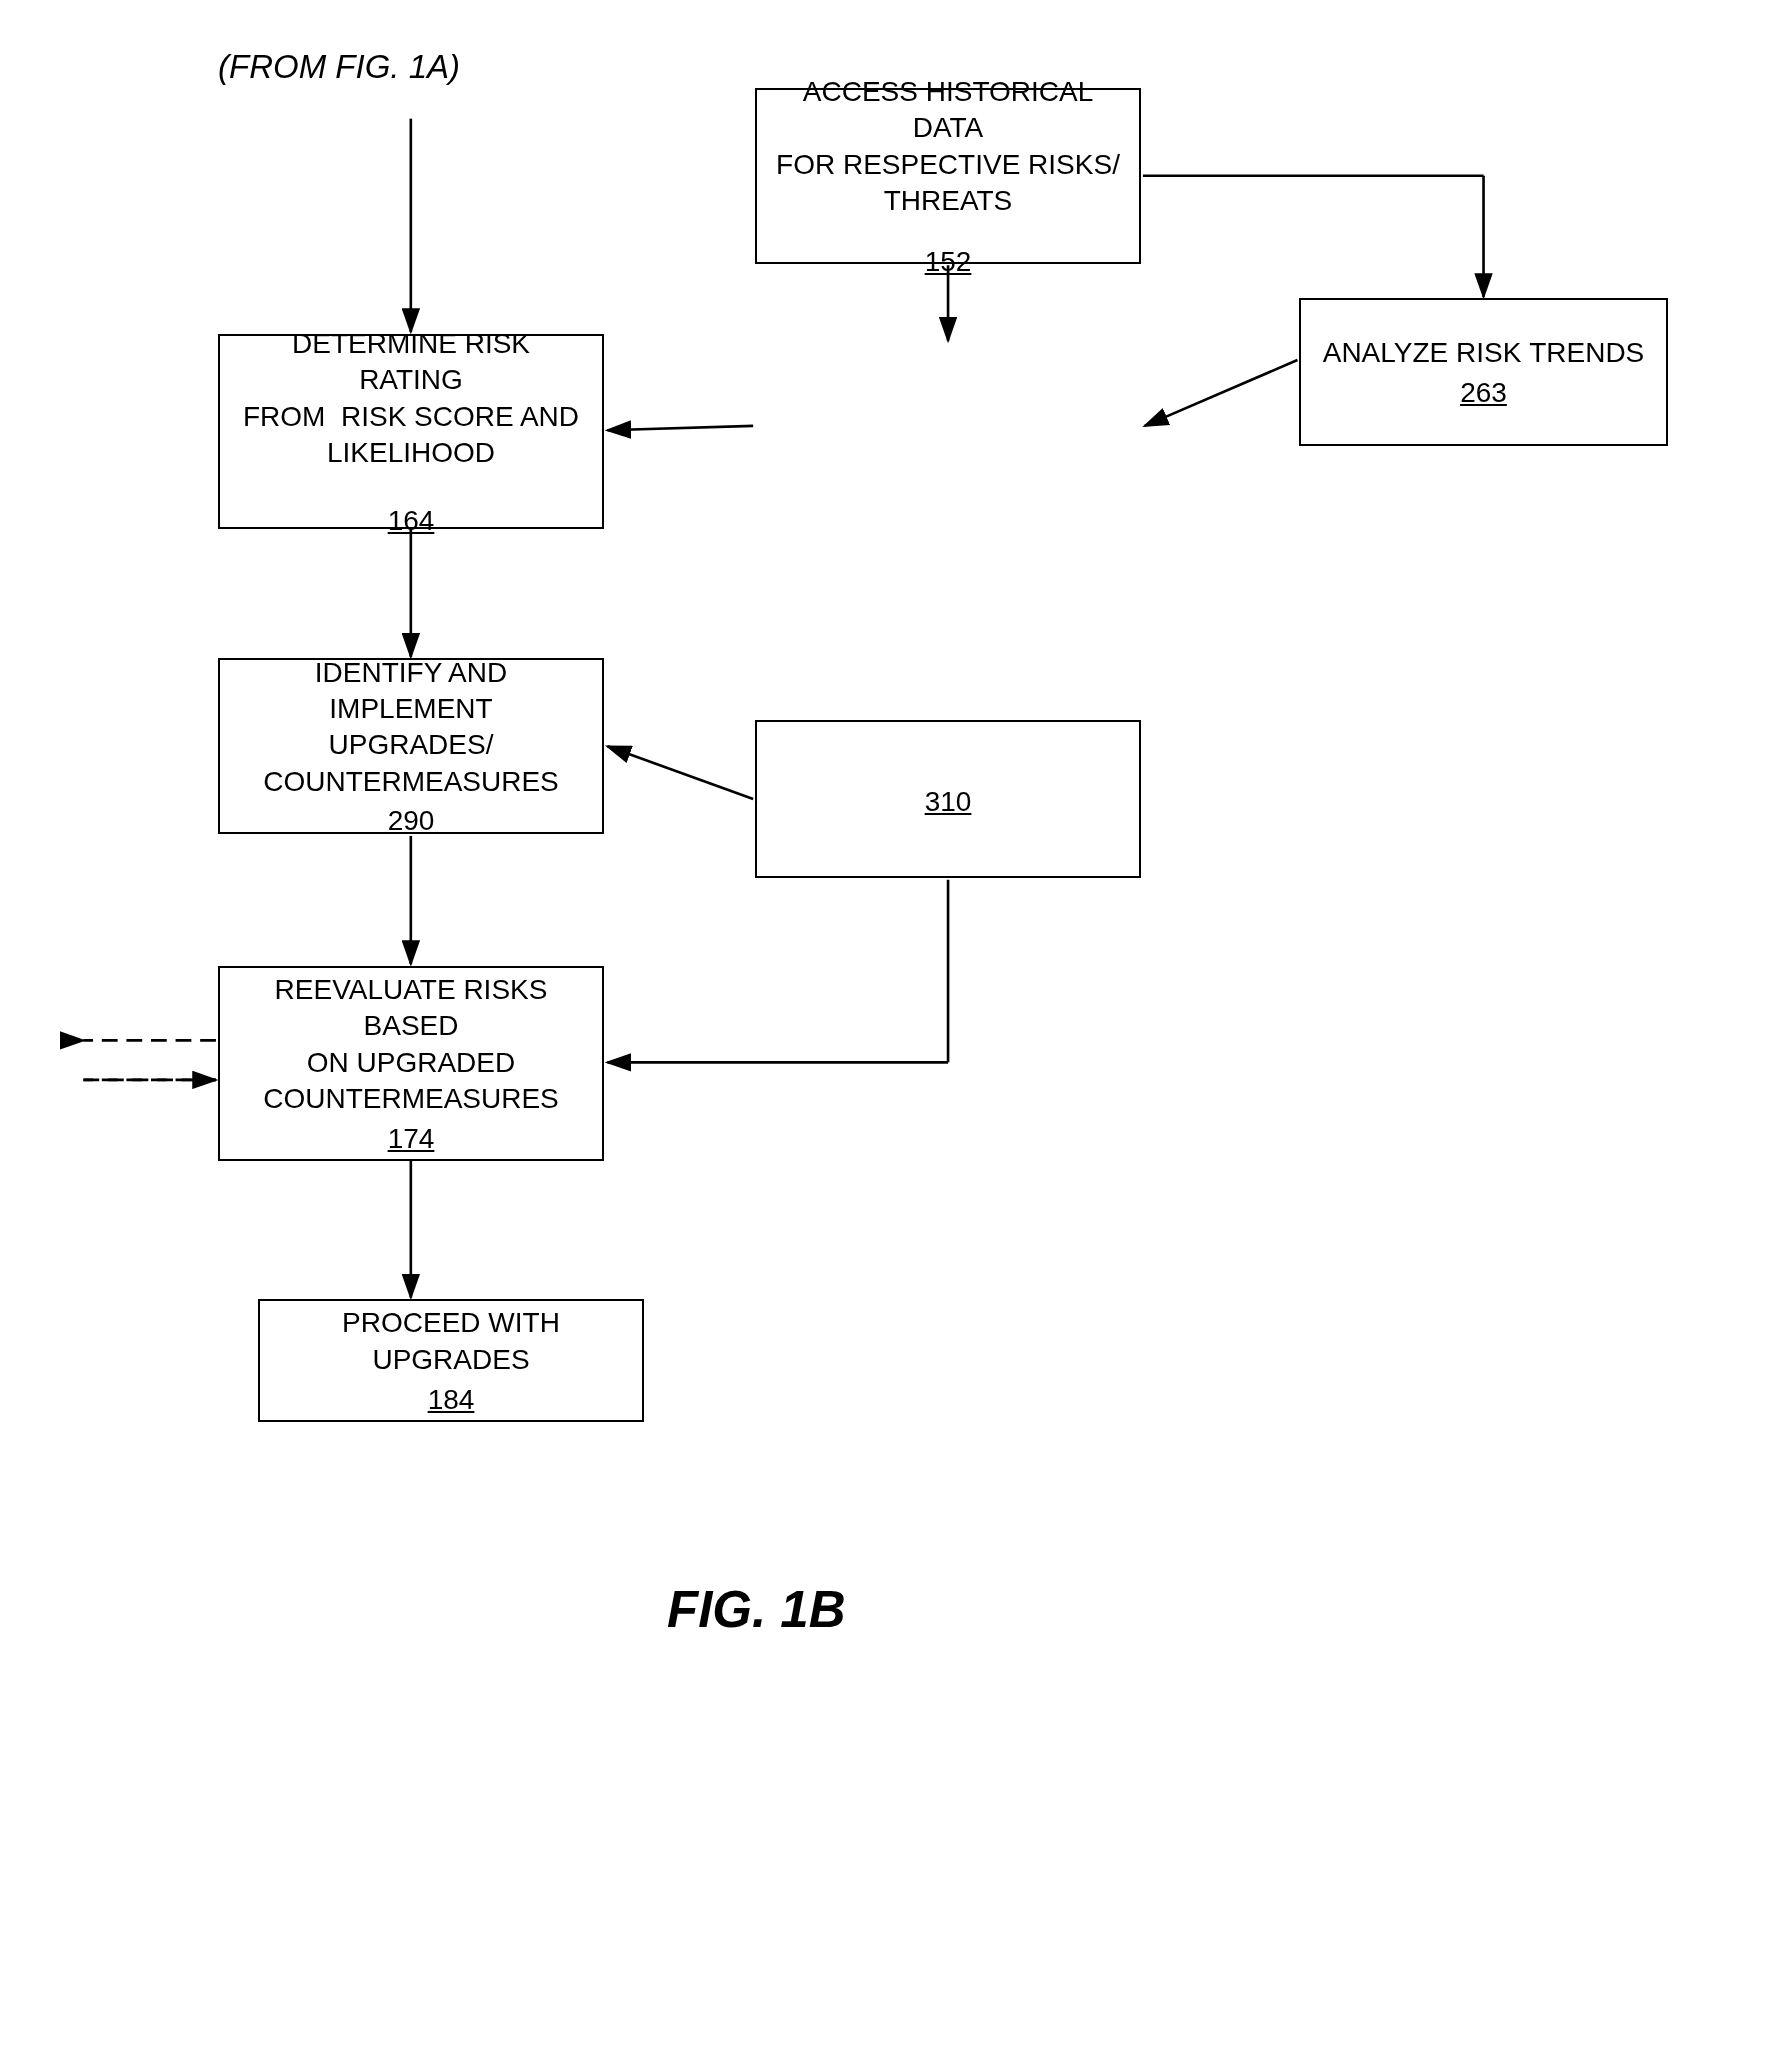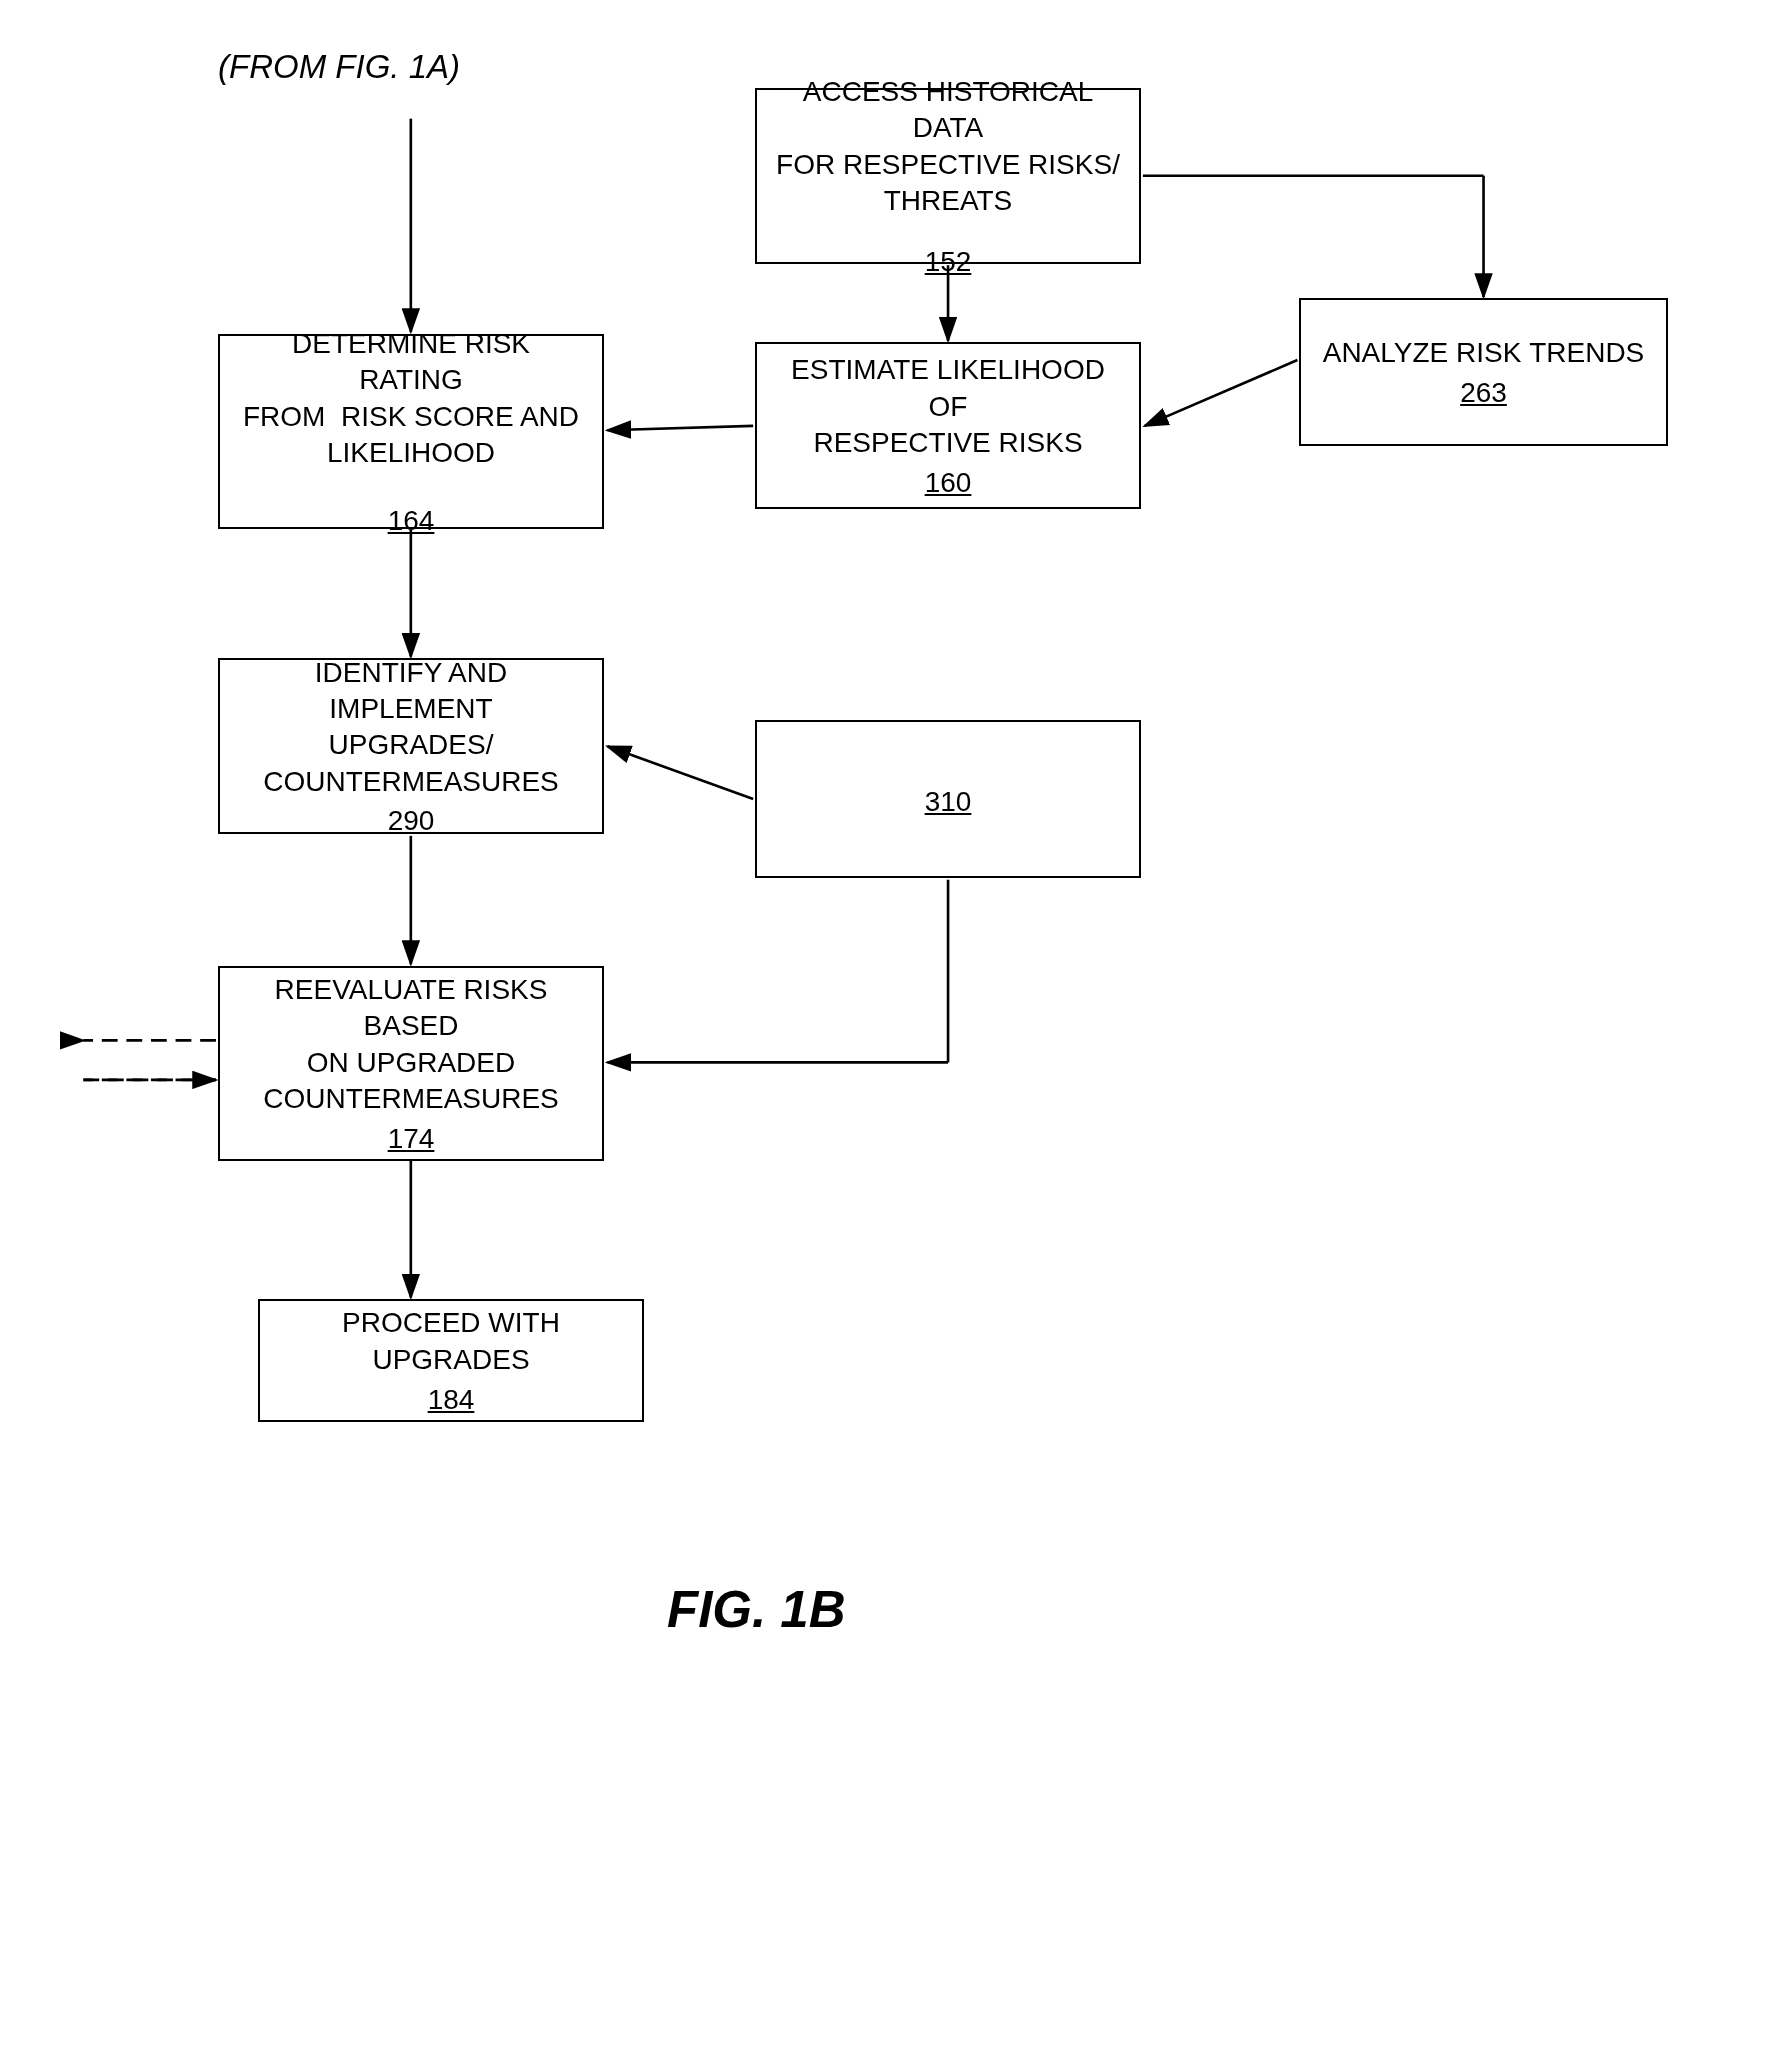--- a/index.html
+++ b/index.html
@@ -126,27 +126,20 @@
     <div class="flowbox-num">152</div>
   </div>
 
   <div class="flowbox" style="left:1299px; top:298px; width:369px; height:148px;">
     <div class="flowbox-label">
       <span class="first-word">A</span>NALYZE <span class="first-word">R</span>ISK <span class="first-word">T</span>RENDS
     </div>
     <div class="flowbox-num">263</div>
   </div>
 
-  <div class="flowbox" style="left:755px; top:342px; width:386px; height:167px;">
-    <div class="flowbox-label">
-      <span class="first-word">E</span>STIMATE <span class="first-word">L</span>IKELIHOOD OF<br>
-      RESPECTIVE RISKS
-    </div>
-    <div class="flowbox-num">160</div>
-  </div>
 
   <div class="flowbox" style="left:218px; top:334px; width:386px; height:195px;gap:28px;">
     <div class="flowbox-label">
       <span class="first-word">D</span>ETERMINE RISK RATING<br>
       FROM &nbsp;RISK SCORE AND<br>
       LIKELIHOOD
     </div>
     <div class="flowbox-num">164</div>
   </div>
 

